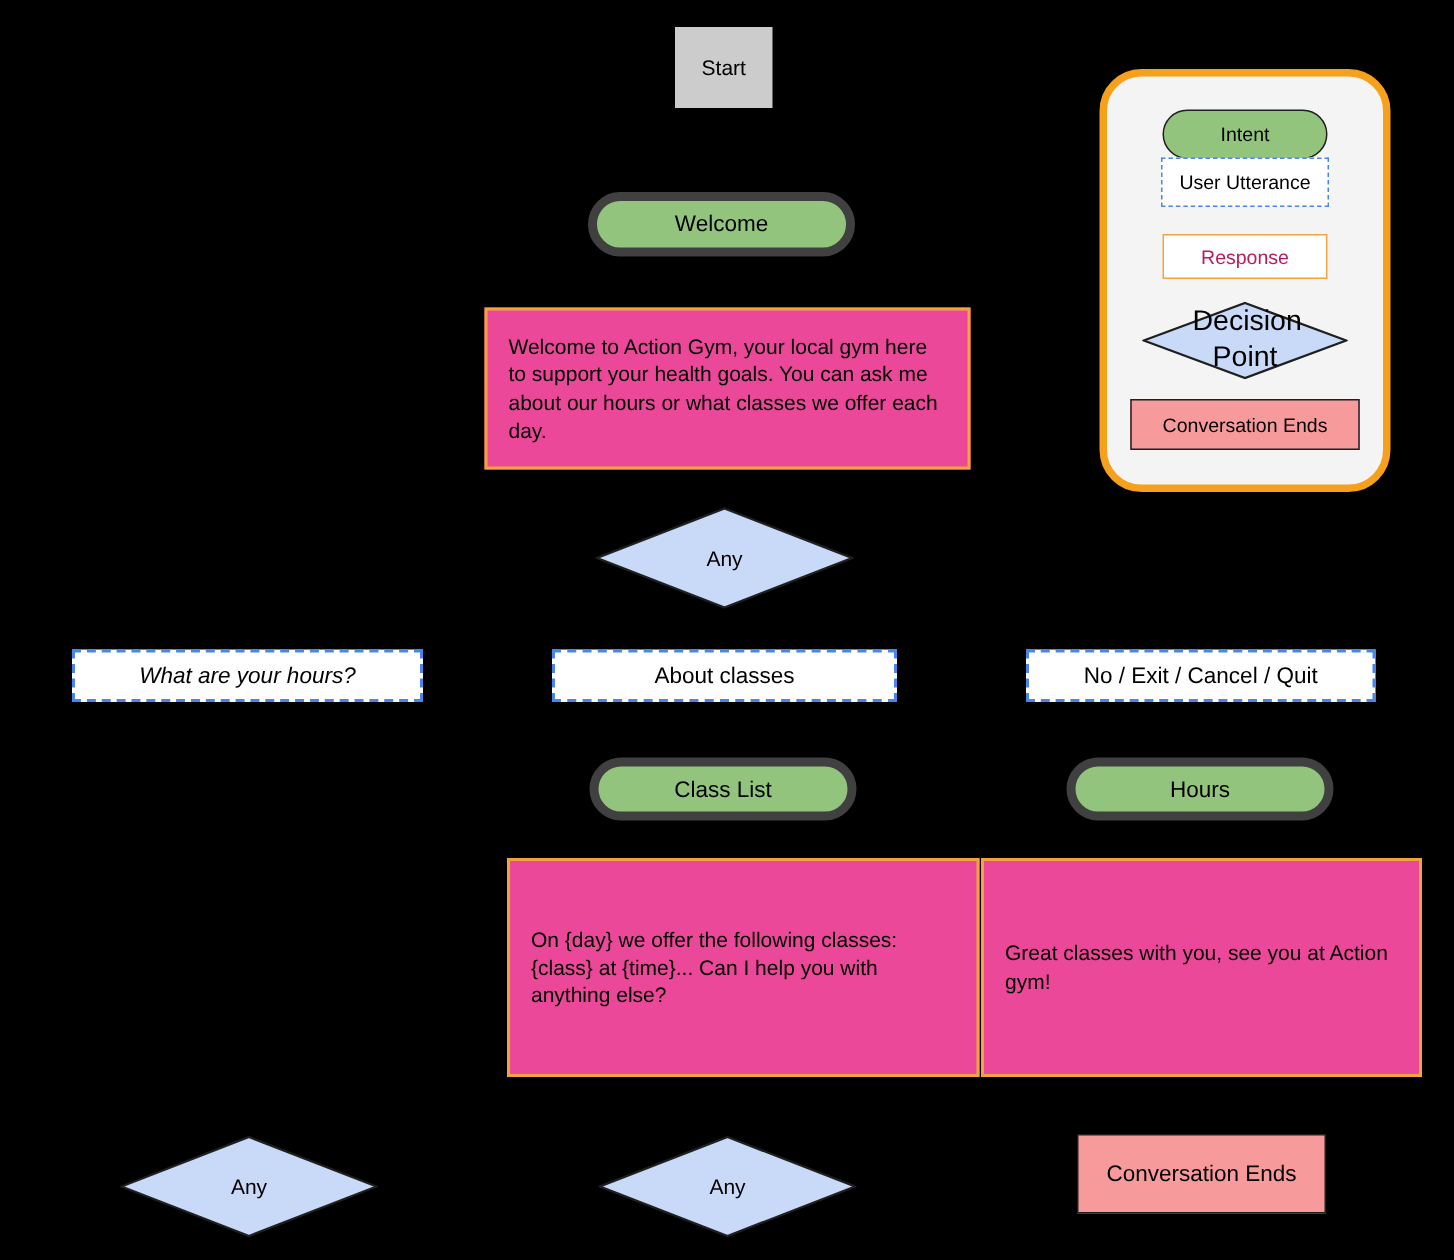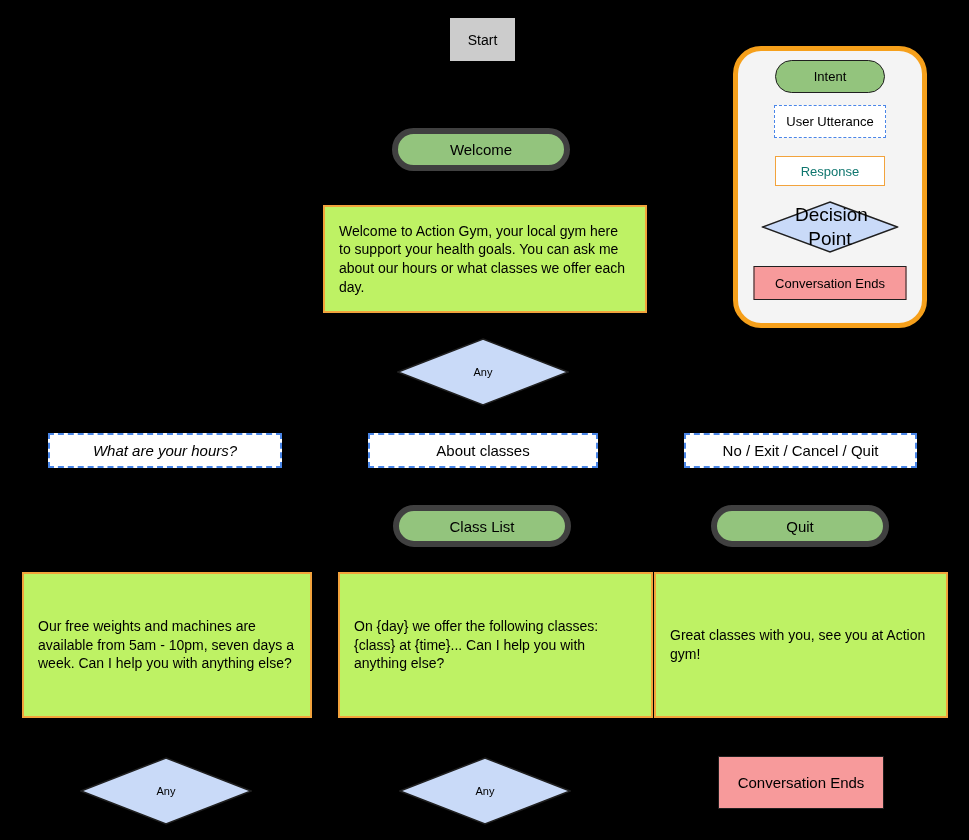--- a/index.html
+++ b/index.html
@@ -21,21 +21,21 @@
     text-align: center;
     font-size: 15px;
   }
   .start-box { background: #cccccc; }
   .pill {
     background: #93c47d;
     border: 6px solid #404040;
     border-radius: 22px;
   }
   .resp-box {
-    background: #bef264;
+    background: #ec4899;
     border: 2px solid #f2a33c;
     justify-content: center;
     text-align: left;
   }
   .resp-box .txt {
     padding: 0 14px;
     font-size: 14px;
     line-height: 1.34;
   }
   .utter-box {
@@ -47,21 +47,21 @@
     border: 1px solid #1f1f1f;
   }
   .diamond { position: absolute; }
   .diamond svg { position: absolute; left: 0; top: 0; display: block; }
   .diamond .dlabel {
     position: absolute;
     left: 0; top: 0; right: 0; bottom: 0;
     display: flex;
     align-items: center;
     justify-content: center;
-    font-size: 11px;
+    font-size: 14px;
   }
   
   .legend-panel {
     position: absolute;
     left: 733px; top: 46px;
     width: 194px; height: 282px;
     box-sizing: border-box;
     background: #f4f4f4;
     border: 5px solid #f6a01b;
     border-radius: 28px;
@@ -70,34 +70,34 @@
     position: absolute;
     left: 50%;
     transform: translateX(-50%);
     box-sizing: border-box;
     display: flex;
     align-items: center;
     justify-content: center;
     text-align: center;
     font-size: 13px;
   }
-  .l-intent   { top: 9px;   width: 110px; height: 33px; background: #93c47d; border: 1px solid #1f1f1f; border-radius: 17px; align-items: center; }
+  .l-intent   { top: 22px;   width: 110px; height: 33px; background: #93c47d; border: 1px solid #1f1f1f; border-radius: 17px; align-items: center; }
   .l-utter    { top: 54px;  width: 112px; height: 33px; background: #ffffff; border: 1.5px dashed #4a86e8; }
-  .l-resp     { top: 105px; width: 110px; height: 30px; background: #ffffff; border: 1.5px solid #f2a33c; color: #0f766e; }
+  .l-resp     { top: 105px; width: 110px; height: 30px; background: #ffffff; border: 1.5px solid #f2a33c; color: #be185d; }
   .l-diamond  { top: 150px; width: 137px; height: 52px; }
   .l-diamond .dlabel { font-size: 19px; line-height: 1.25; }
   .l-diamond .dlabel span { display: inline-block; width: 70px; }
   .l-end      { top: 215px; width: 153px; height: 34px; background: #f79a9b; border: 1px solid #1f1f1f; }
 </style>
 </head>
 <body>
 
 <div class="stage">
 
-  <div class="node start-box" style="left:450px; top:18px; width:65px; height:43px; font-size:14px;">
+  <div class="node start-box" style="left:450px; top:18px; width:65px; height:54px; font-size:14px;">
     <span>Start</span>
   </div>
 
   <div class="node pill" style="left:392px; top:128px; width:178px; height:43px;">
     <span>Welcome</span>
   </div>
 
   <div class="node resp-box" style="left:323px; top:205px; width:324px; height:108px;">
     <div class="txt">Welcome to Action Gym, your local gym here to support your health goals. You can ask me about our hours or what classes we offer each day.</div>
   </div>
@@ -116,26 +116,23 @@
     <span>No / Exit / Cancel / Quit</span>
   </div>
   <div class="node utter-box" style="left:368px; top:433px; width:230px; height:35px;">
     <span>About classes</span>
   </div>
 
   <div class="node pill" style="left:393px; top:505px; width:178px; height:42px;">
     <span>Class List</span>
   </div>
   <div class="node pill" style="left:711px; top:505px; width:178px; height:42px;">
-    <span>Quit</span>
+    <span>Hours</span>
   </div>
 
-  <div class="node resp-box" style="left:22px; top:572px; width:290px; height:146px;">
-    <div class="txt">Our free weights and machines are available from 5am - 10pm, seven days a week. Can I help you with anything else?</div>
-  </div>
   <div class="node resp-box" style="left:338px; top:572px; width:315px; height:146px;">
     <div class="txt">On {day} we offer the following classes: {class} at {time}... Can I help you with anything else?</div>
   </div>
   <div class="node resp-box" style="left:654px; top:572px; width:294px; height:146px;">
     <div class="txt">Great classes with you, see you at Action gym!</div>
   </div>
 
   <div class="diamond" style="left:80px; top:757px; width:172px; height:68px;">
     <svg width="172" height="68">
       <polygon points="86,1 171,34 86,67 1,34" fill="#c9daf8" stroke="#1f1f1f" stroke-width="1.5"></polygon>

